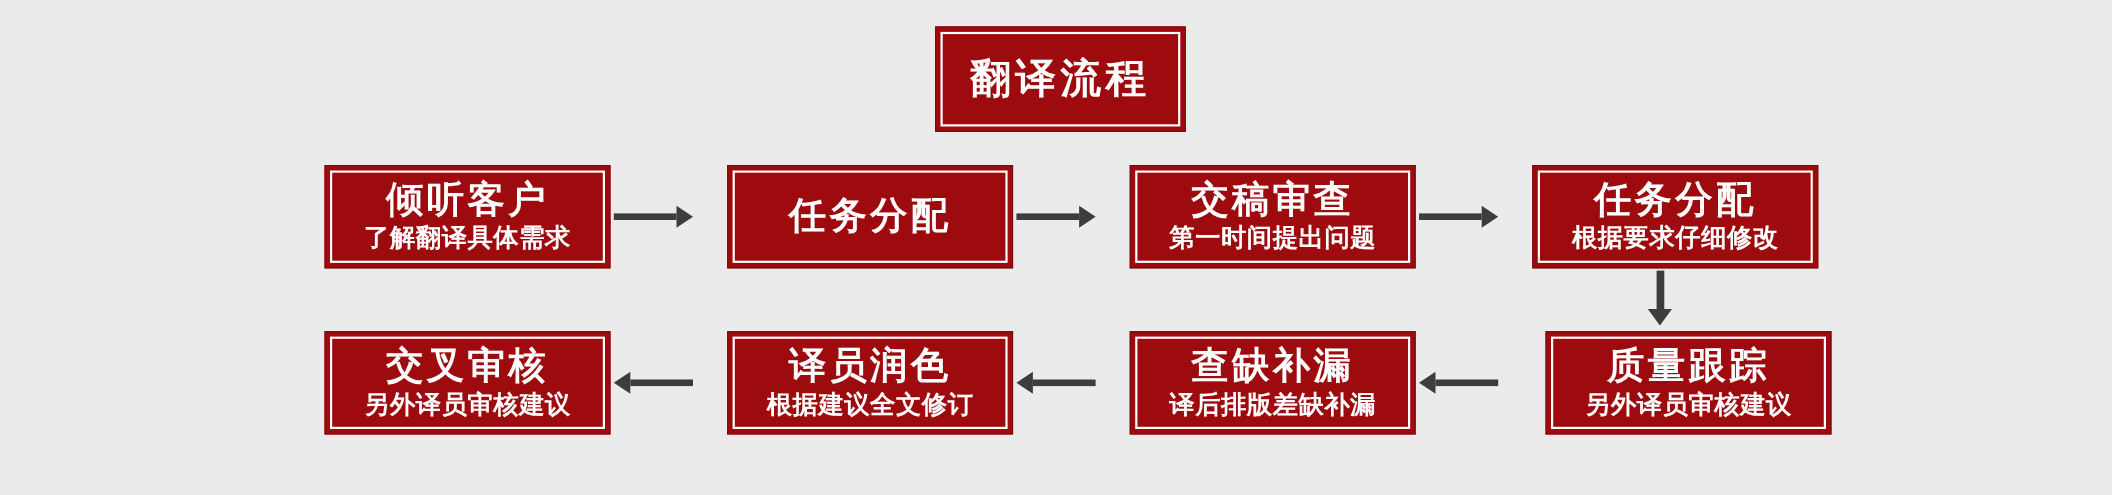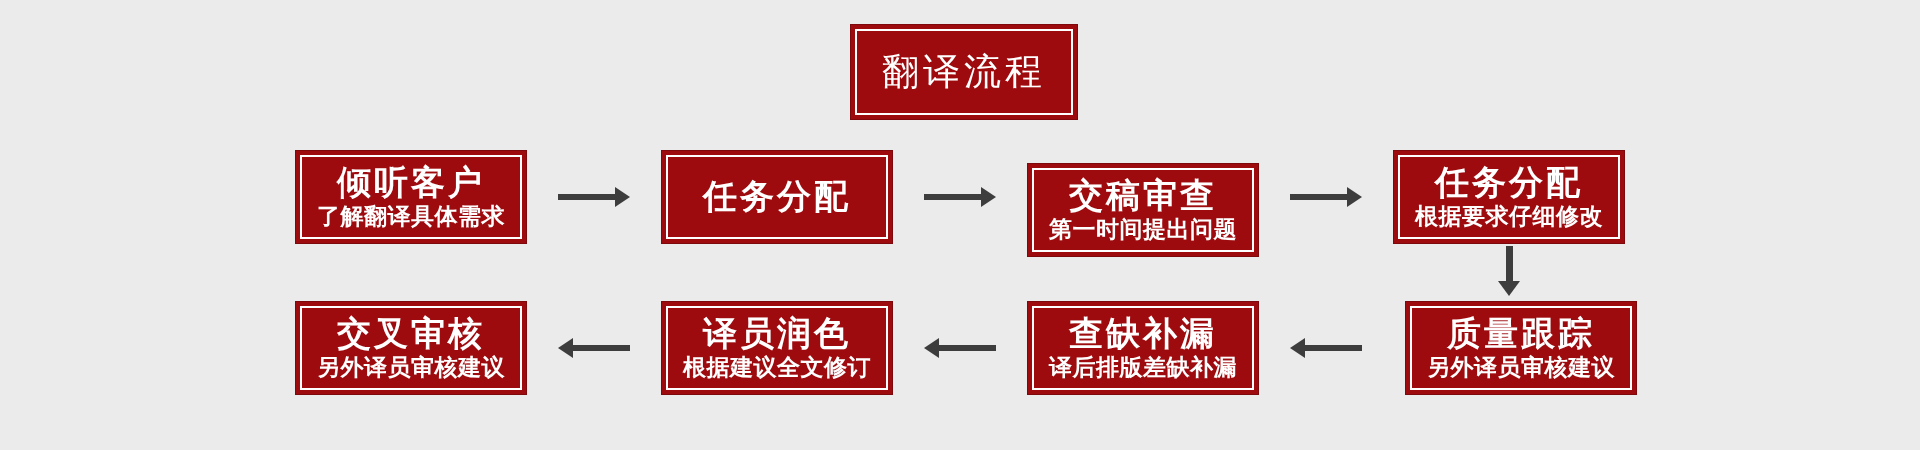--- a/index.html
+++ b/index.html
@@ -28,21 +28,21 @@
     box-sizing: border-box;
     border: 2px solid var(--inner-border, #ffffff);
     display: flex;
     flex-direction: column;
     align-items: center;
     justify-content: center;
   }
   .main-title {
     color: var(--text, #ffffff);
     font-size: 37px;
-    font-weight: normal;
+    font-weight: bold;
     letter-spacing: 4px;
     line-height: 1.1;
     white-space: nowrap;
   }
   .step-title {
     color: var(--text, #ffffff);
     font-size: 34px;
     font-weight: bold;
     letter-spacing: 3px;
     line-height: 1.15;
@@ -51,24 +51,24 @@
   .step-subtitle {
     color: var(--text, #ffffff);
     font-size: 23px;
     font-weight: bold;
     letter-spacing: 0.5px;
     line-height: 1.25;
     white-space: nowrap;
   }
   
   .pos-title { left: 850px; top: 24px; width: 228px; height: 96px; }
-  .step { width: 232px; height: 94px; }
+  .step { width: 260px; height: 94px; }
   .pos-s1 { left: 295px;  top: 150px; }
   .pos-s2 { left: 661px;  top: 150px; }
-  .pos-s3 { left: 1027px; top: 163px; }
+  .pos-s3 { left: 1027px; top: 150px; }
   .pos-s4 { left: 1393px; top: 150px; }
   .pos-s5 { left: 1393px; top: 301px; margin-left: 12px; }
   .pos-s6 { left: 1027px; top: 301px; text-align: center; }
   .pos-s7 { left: 661px;  top: 301px; text-align: right; }
   .pos-s8 { left: 295px;  top: 301px; }
   
   .arrow-h {
     position: absolute;
     width: 72px;
     height: 20px;

